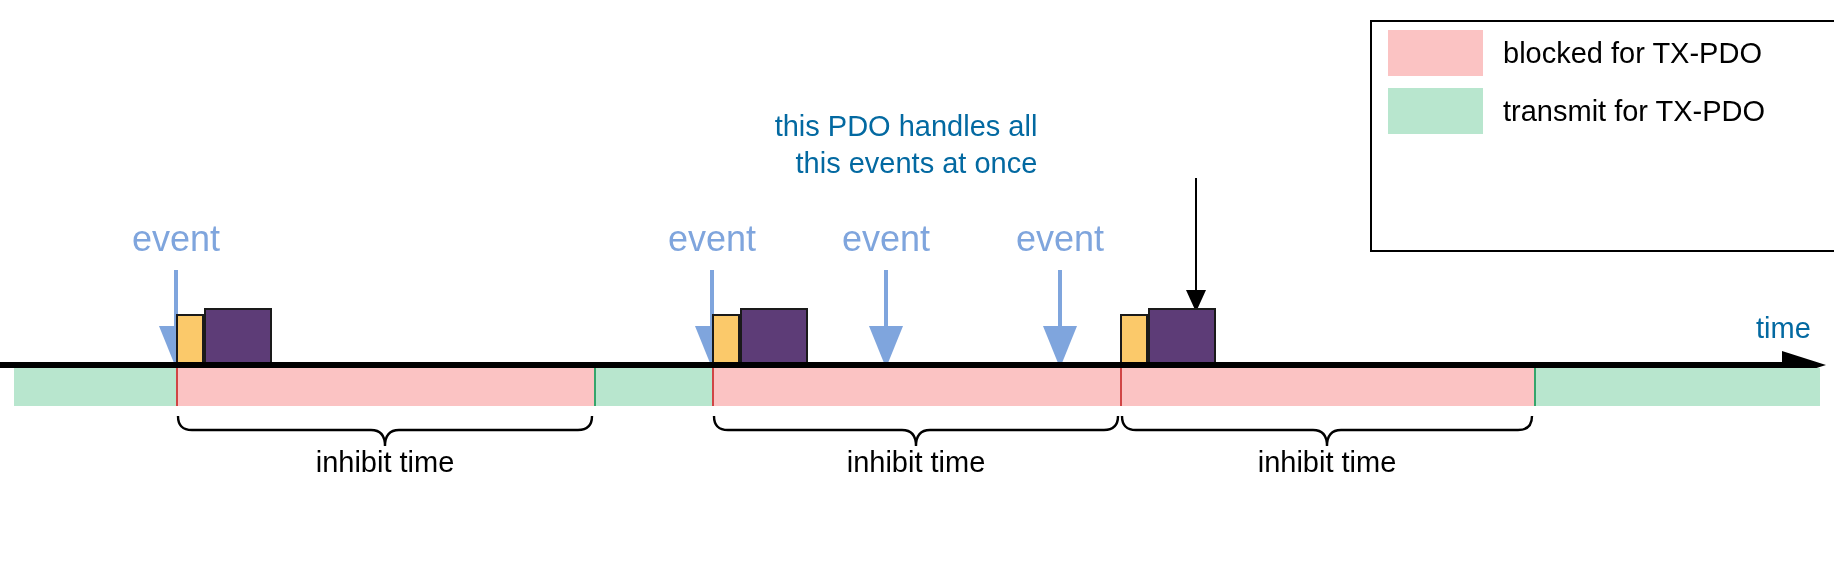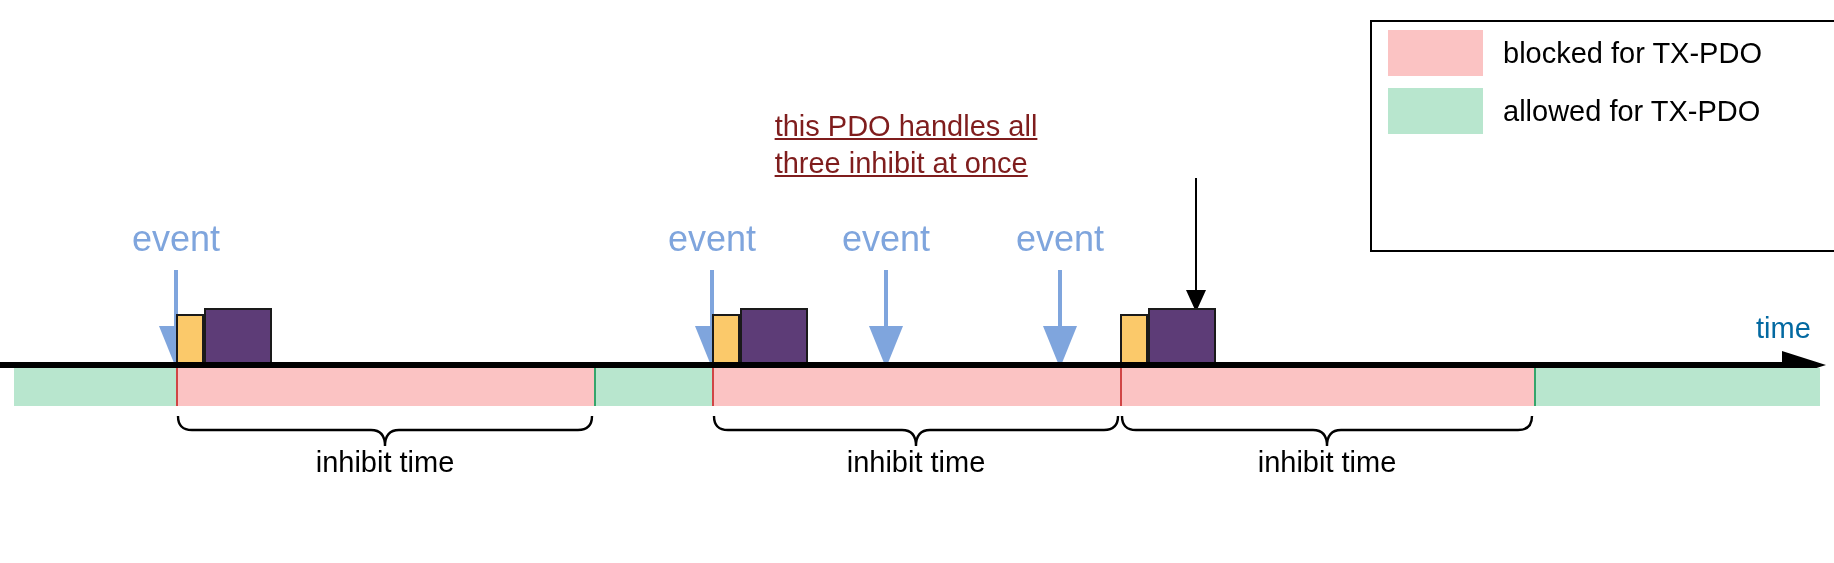--- a/index.html
+++ b/index.html
@@ -125,25 +125,24 @@
     border-right: 17px solid transparent;
     border-top: 42px solid #7fa5dd;
     transform: translateX(-50%);
   }
 
   
   .anno-text {
     position: absolute;
     font-size: 29px;
     line-height: 1.28;
-    color: #7f1d1d;
-    text-align: left;
-    white-space: nowrap;
-    transform: translateX(-50%);
-    text-decoration: underline;
+    color: #0369a1;
+    text-align: right;
+    white-space: nowrap;
+    transform: translateX(-50%);
   }
   .anno-stem {
     position: absolute;
     width: 2px;
     background: #000000;
     transform: translateX(-50%);
   }
   .anno-head {
     position: absolute;
     width: 0; height: 0;
@@ -171,27 +170,27 @@
 
 <div id="canvas">
 
   <div class="legend">
     <div class="legend-row" style="top:2px;">
       <div class="legend-swatch sw-blocked"></div>
       <div class="legend-label">blocked for TX-PDO</div>
     </div>
     <div class="legend-row" style="top:60px;">
       <div class="legend-swatch sw-allowed"></div>
-      <div class="legend-label">allowed for TX-PDO</div>
+      <div class="legend-label">transmit for TX-PDO</div>
     </div>
   </div>
 
   <div class="anno-text" style="left:906px; top:108px;">
     <div>this PDO handles all</div>
-    <div>three inhibit at once</div>
+    <div>this events at once</div>
   </div>
   <div class="anno-stem" style="left:1196px; top:178px; height:112px;"></div>
   <div class="anno-head" style="left:1196px; top:290px;"></div>
 
   <div class="evt-label" style="left:176px; top:218px;">event</div>
   <div class="evt-stem" style="left:176px; top:270px; height:56px;"></div>
   <div class="evt-head" style="left:176px; top:326px;"></div>
 
   <div class="evt-label" style="left:712px; top:218px;">event</div>
   <div class="evt-stem" style="left:712px; top:270px; height:56px;"></div>

